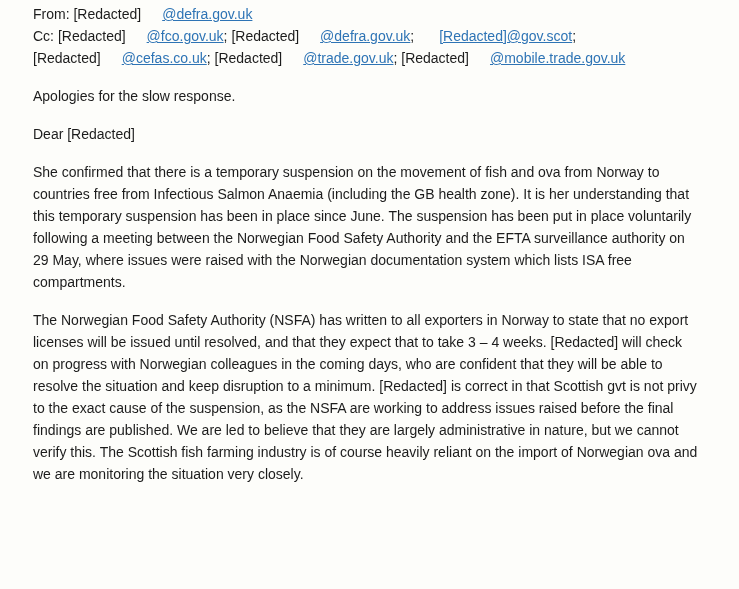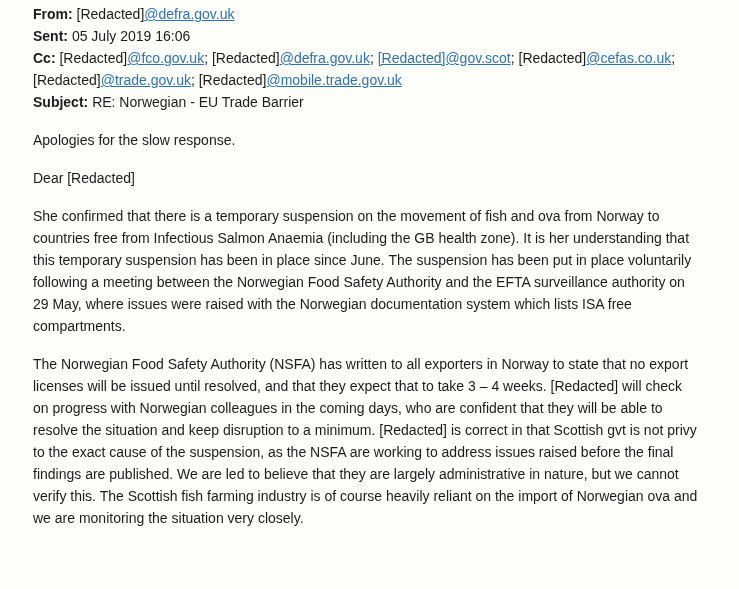--- a/index.html
+++ b/index.html
@@ -18,39 +18,38 @@
     line-height:22px;
     overflow:hidden;
   }
   .email{
     padding:3px 39px 0 33px;
   }
   .email-headers{
     margin:0 0 16px 0;
   }
   .hline{margin:0;}
-  .hlabel{font-weight:bold;}
+  .hlabel{font-weight:normal;}
   a.addr{
     color:var(--link-blue);
     text-decoration:underline;
     cursor:pointer;
+    margin-left:21px;
   }
   p.para{
     margin:0 0 16px 0;
   }
 </style>
 </head>
 <body>
 
 <div class="email">
   <div class="email-headers">
       <div class="hline"><span class="hlabel">From:</span> <span>[Redacted]</span><a class="addr" href="#">@defra.gov.uk</a></div>
-      <div class="hline"><span class="hlabel">Sent:</span> <span>05 July 2019 16:06</span></div>
       <div class="hline"><span class="hlabel">Cc:</span> <span>[Redacted]</span><a class="addr" href="#">@fco.gov.uk</a><span>; </span><span>[Redacted]</span><a class="addr" href="#">@defra.gov.uk</a><span>; </span><a class="addr" href="#">[Redacted]@gov.scot</a><span>; </span><span>[Redacted]</span><a class="addr" href="#">@cefas.co.uk</a><span>; </span><span>[Redacted]</span><a class="addr" href="#">@trade.gov.uk</a><span>; </span><span>[Redacted]</span><a class="addr" href="#">@mobile.trade.gov.uk</a></div>
-      <div class="hline"><span class="hlabel">Subject:</span> <span>RE: Norwegian - EU Trade Barrier</span></div>
     </div>
   <div class="email-body">
       <p class="para">Apologies for the slow response.</p>
       <p class="para">Dear [Redacted]</p>
       <p class="para">She confirmed that there is a temporary suspension on the movement of fish and ova from Norway to countries free from Infectious Salmon Anaemia (including the GB health zone). It is her understanding that this temporary suspension has been in place since June. The suspension has been put in place voluntarily following a meeting between the Norwegian Food Safety Authority and the EFTA surveillance authority on 29 May, where issues were raised with the Norwegian documentation system which lists ISA free compartments.</p>
       <p class="para">The Norwegian Food Safety Authority (NSFA) has written to all exporters in Norway to state that no export licenses will be issued until resolved, and that they expect that to take 3 – 4 weeks. [Redacted] will check on progress with Norwegian colleagues in the coming days, who are confident that they will be able to resolve the situation and keep disruption to a minimum.  [Redacted] is correct in that Scottish gvt is not privy to the exact cause of the suspension, as the NSFA are working to address issues raised before the final findings are published. We are led to believe that they are largely administrative in nature, but we cannot verify this. The Scottish fish farming industry is of course heavily reliant on the import of Norwegian ova and we are monitoring the situation very closely.</p>
     </div>
 </div>
 
 </body></html>

